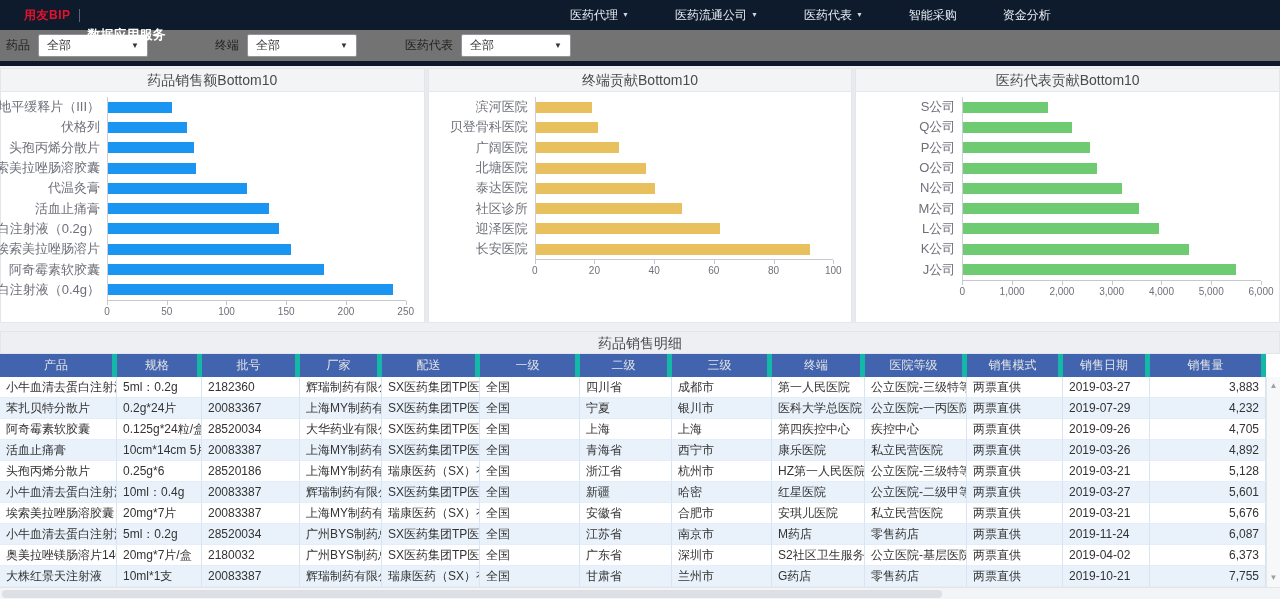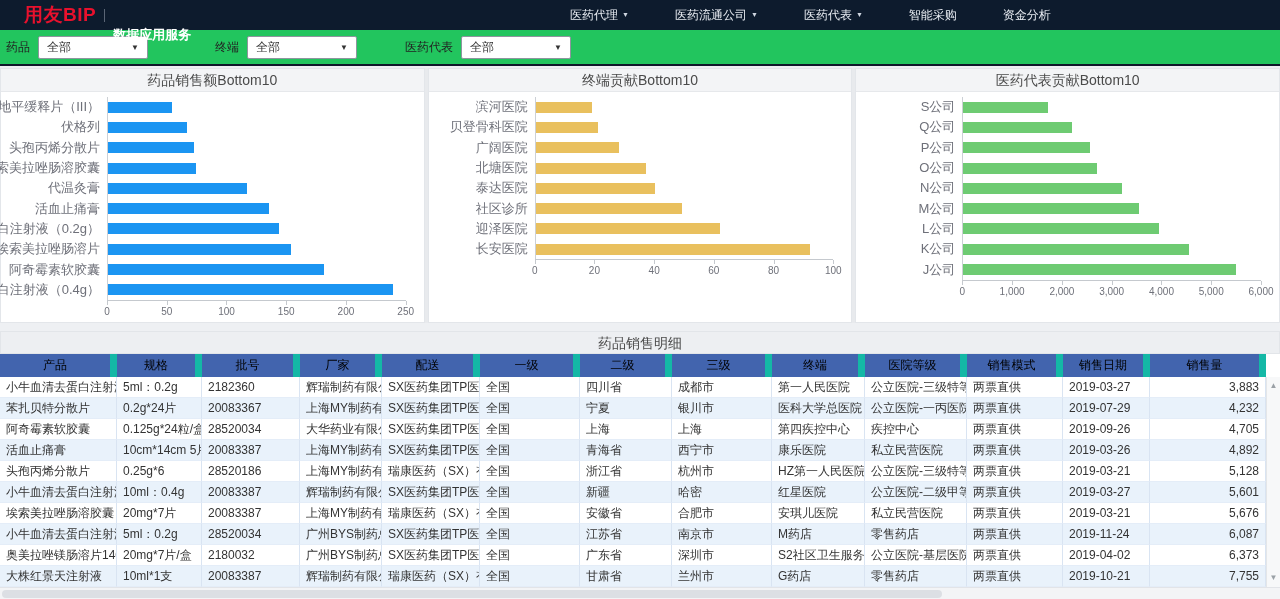--- a/index.html
+++ b/index.html
@@ -2,30 +2,30 @@
 <html><head>
 <meta charset="utf-8">
 <style>
   * { box-sizing: border-box; margin: 0; padding: 0; }
   html,body { width:1280px; height:599px; overflow:hidden;
     font-family:"Liberation Sans","DejaVu Sans",sans-serif; background:#eef0f3; }
 
   
   .topnav { height:30px; background:#0d1b2d; display:flex; align-items:center; position:relative; }
   .brand { display:flex; align-items:center; margin-left:24px; }
-  .brand-logo { color:#e8112d; font-size:19px; font-weight:bold; letter-spacing:.5px; }
+  .brand-logo { color:#e8112d; font-size:12px; font-weight:bold; letter-spacing:.5px; }
   .brand-sep { width:1px; height:13px; background:#5a6575; margin:0 8px; }
   .brand-product { color:#ffffff; font-size:13px; font-weight:bold;margin-top:40px; }
   .nav-menu { position:absolute; left:570px; display:flex; align-items:center; gap:46px; }
   .nav-item { color:#e9edf3; font-size:12px; cursor:pointer; white-space:nowrap; }
   .nav-caret { font-size:7px; margin-left:4px; color:#cfd6e0; vertical-align:2px; }
 
   
-  .filter-bar { height:36px; background:#22c55e; display:flex; align-items:center;
-    border-bottom:2px solid #0f172a; }
+  .filter-bar { height:36px; background:#737373; display:flex; align-items:center;
+    border-bottom:5px solid #0f172a; }
   .filter-group { display:flex; align-items:center; }
   .filter-group:nth-child(1){ margin-left:6px; }
   .filter-group:nth-child(2){ margin-left:67px; }
   .filter-group:nth-child(3){ margin-left:48px; }
   .filter-label { font-size:12px; color:#222; margin-right:8px; white-space:nowrap; }
   .select-box { width:110px; height:23px; background:#fff; border:1px solid #8e959e;
     border-radius:2px; display:flex; align-items:center; justify-content:space-between;
     padding:0 8px; cursor:pointer; }
   .select-value { font-size:12px; color:#333; }
   .select-caret { font-size:8px; color:#333; }
@@ -49,22 +49,22 @@
   .tick { position:absolute; top:0; height:4px; border-left:1px solid #c5c9ce; }
   .tick-label { position:absolute; top:5px; transform:translateX(-50%);
     font-size:10px; color:#6e7079; white-space:nowrap; }
 
   
   .table-title { height:23px; line-height:22px; margin-top:8px; background:#edeff2;
     border:1px solid #e2e5e9; text-align:center; font-size:14px; color:#4a4a4a; }
   .table-flex { display:flex; background:#fff; }
   .table-main { width:1266px; }
   .thead { display:flex; height:23px; background:#4264ae; }
-  .th { color:#000000; font-size:12px; text-align:center; line-height:23px;
-    border-right:7px solid #14b8a6; padding:0 4px; overflow:hidden; white-space:nowrap; cursor:pointer; }
+  .th { color:#e5e5e5; font-size:12px; text-align:center; line-height:23px;
+    border-right:5px solid #14b8a6; padding:0 4px; overflow:hidden; white-space:nowrap; cursor:pointer; }
   .tr { display:flex; height:21px; background:#fff; cursor:default; }
   .tr.alt { background:#e9f2fb; }
   .td { font-size:12px; color:#333; line-height:20px; padding:0 6px;
     border-right:1px solid #d9e4f2; border-bottom:1px solid #e4edf8;
     overflow:hidden; white-space:nowrap; }
   .td.num { text-align:right; }
   .v-scrollbar { width:14px; }
   .sb-corner { height:23px; background:#fff; }
   .sb-track { height:210px; background:#f7f8f9; border-left:1px solid #e4e6e8; position:relative; }
   .sb-arrow { position:absolute; left:0; width:100%; text-align:center;

